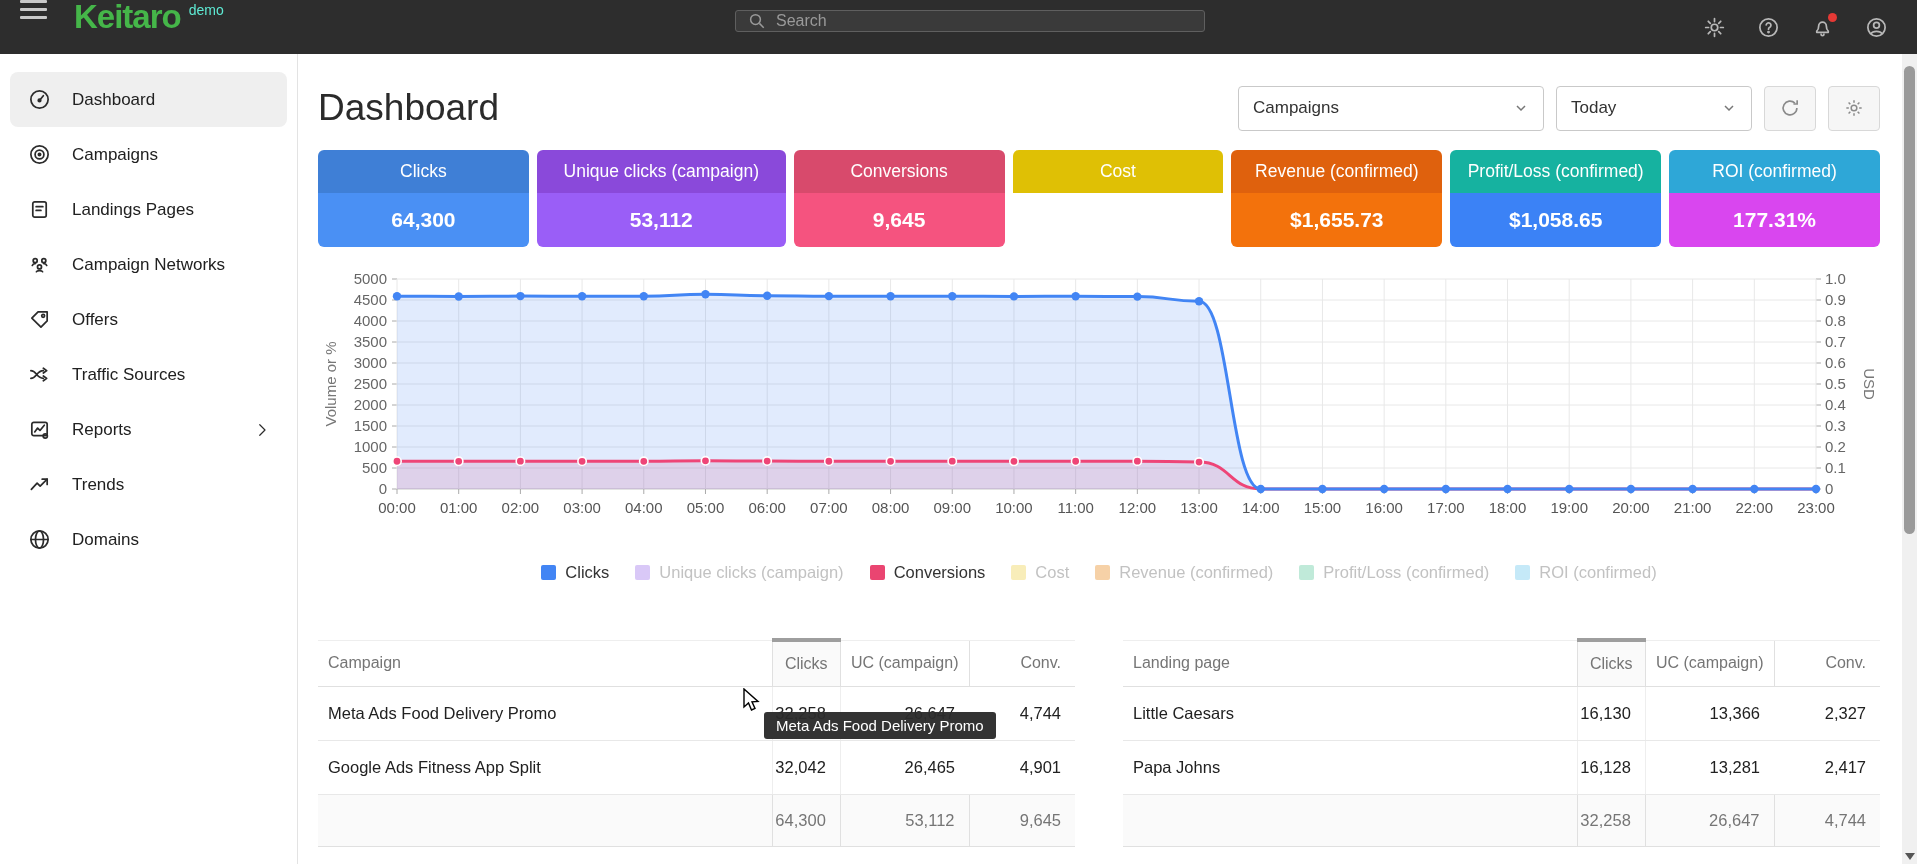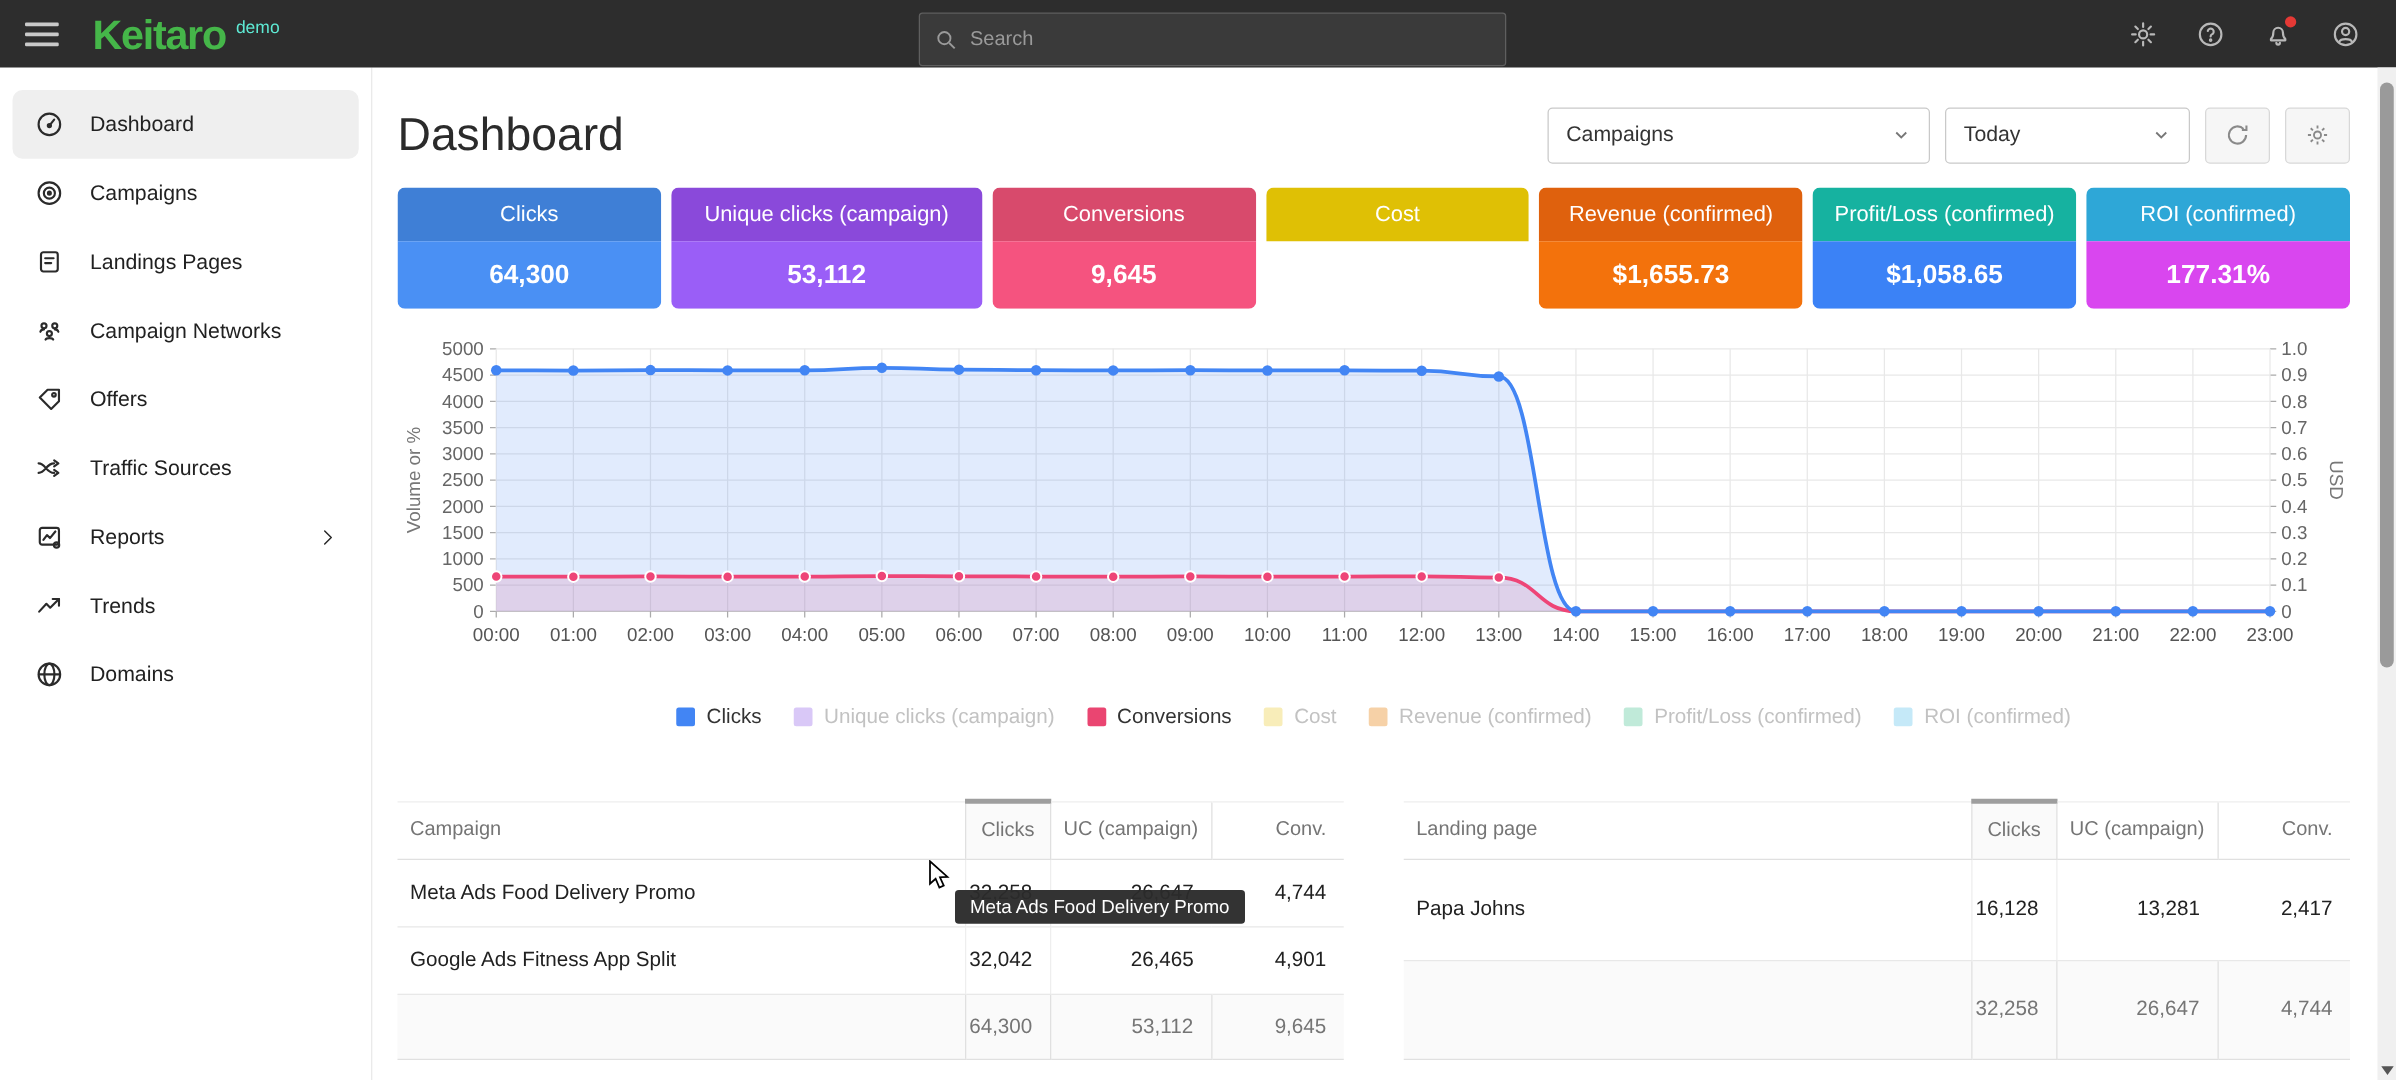--- a/index.html
+++ b/index.html
@@ -2,27 +2,27 @@
 <html><head>
 <meta charset="utf-8">
 <style>
   * { margin:0; padding:0; box-sizing:border-box; }
   html,body { width:1917px; height:864px; }
   body { font-family:"Liberation Sans","DejaVu Sans",sans-serif; background:#fff; overflow:hidden; }
   .app { position:relative; width:1917px; height:864px; background:#fff; overflow:hidden; }
 
   
   .topbar { position:absolute; left:0; top:0; width:1917px; height:54px; background:#2d2d2d;
-            display:flex; align-items:center; z-index:10; }
+            display:flex; align-items:flex-start; z-index:10; }
   .hamburger { width:60px; display:flex; flex-direction:column; gap:5px; padding-left:20px; cursor:pointer; }
   .hamburger span { width:27px; height:3px; background:#c9c9c9; border-radius:1px; }
   .logo-wrap { display:flex; align-items:flex-start; margin-left:14px; }
   .logo { font-size:33px; font-weight:bold; color:#45b649; letter-spacing:-1px; line-height:1; }
   .logo-badge { font-size:14px; color:#5eead4; margin-left:8px; margin-top:2px; }
-  .search-box { position:absolute; left:735px; top:10px; width:470px; height:43px; background:#3a3a3a;
+  .search-box { position:absolute; left:735px; top:10px; width:470px; height:22px; background:#3a3a3a;
                 border:1px solid #5f5f5f; border-radius:3px; display:flex; align-items:center; padding:0 12px; }
   .search-box svg { flex:0 0 auto; }
   .search-box input { background:transparent; border:none; outline:none; color:#cfcfcf; font-size:16px;
                       margin-left:10px; width:100%; font-family:inherit; }
   .search-box input::placeholder { color:#9a9a9a; }
   .top-icons { position:absolute; right:26px; top:0; height:54px; display:flex; align-items:center; gap:24px; }
   .top-icon { position:relative; width:30px; height:30px; display:flex; align-items:center; justify-content:center; cursor:pointer; }
   .badge-dot { position:absolute; right:0px; top:1px; width:9px; height:9px; border-radius:50%; background:#e53935; }
 
   
@@ -556,20 +556,26 @@
           <thead>
             <tr>
               <th class="name-col">Landing page</th>
               <th class="num sorted">Clicks</th>
               <th class="num sep">UC (campaign)</th>
               <th class="num last sep">Conv.</th>
             </tr>
           </thead>
           <tbody>
             <tr>
+              <td class="name-col">Little Caesars</td>
+              <td class="num sorted">16,130</td>
+              <td class="num">13,366</td>
+              <td class="num">2,327</td>
+            </tr>
+            <tr>
               <td class="name-col">Papa Johns</td>
               <td class="num sorted">16,128</td>
               <td class="num">13,281</td>
               <td class="num">2,417</td>
             </tr>
             <tr class="totals">
               <td class="name-col"></td>
               <td class="num sorted">32,258</td>
               <td class="num sep">26,647</td>
               <td class="num sep">4,744</td>

